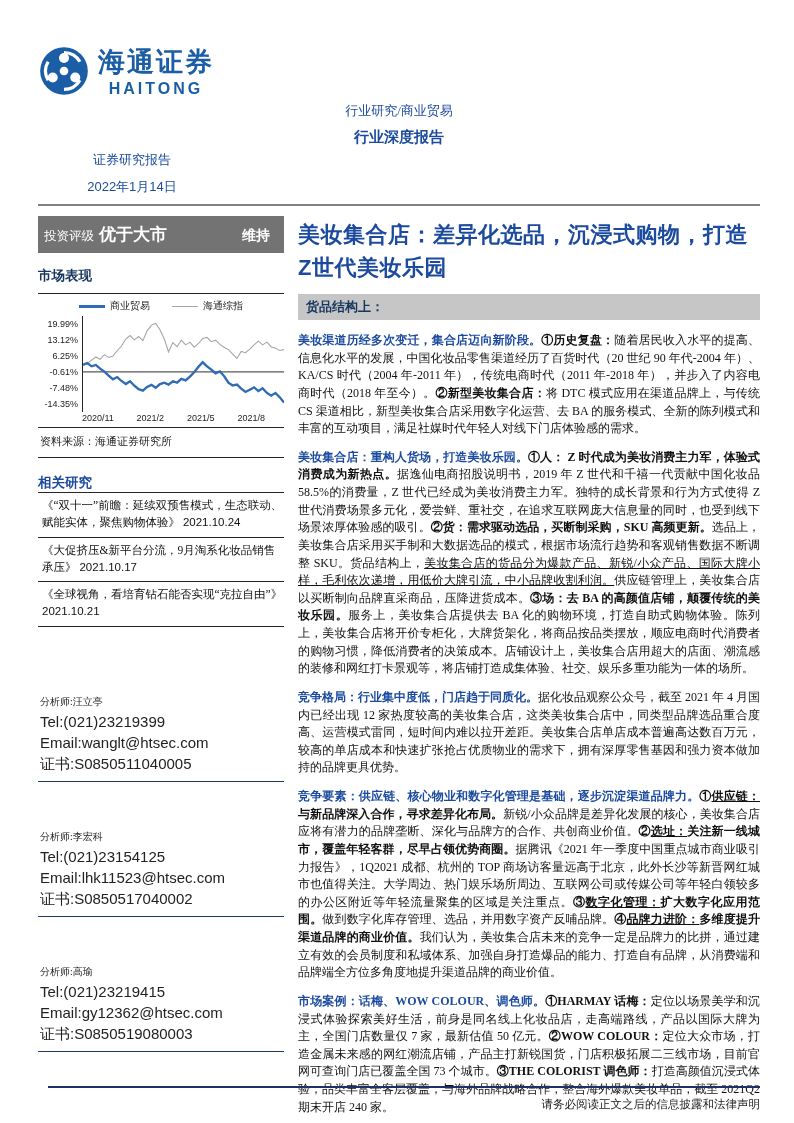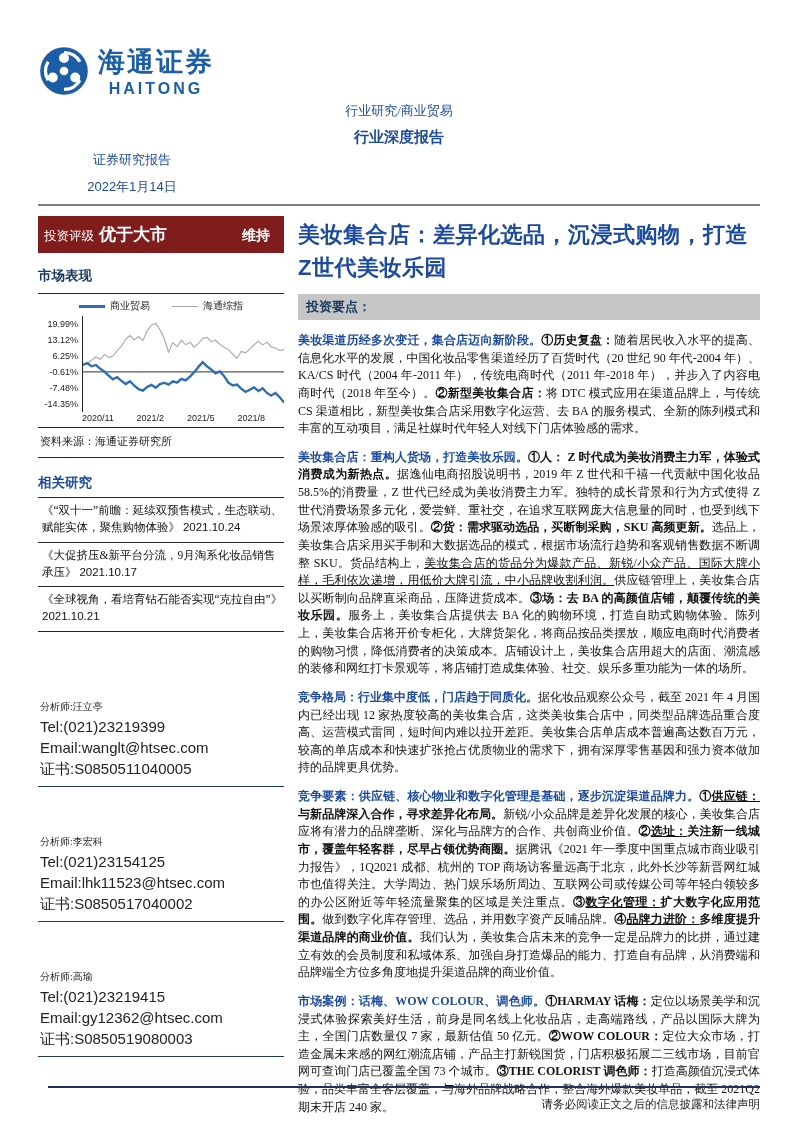--- a/index.html
+++ b/index.html
@@ -24,21 +24,21 @@
   .hdr-right { width:188px; display:flex; flex-direction:column; justify-content:center; align-items:center; gap:9px; }
   .hdr-replabel { color:#1b4a9e; font-size:13px; }
   .hdr-date { color:#1b4a9e; font-size:13px; font-family:"Liberation Sans",sans-serif; }
 
   
   .columns { display:flex; gap:14px; margin-top:10px; }
   .leftcol { width:246px; flex:none; }
   .maincol { flex:1; min-width:0; }
 
   
-  .rating-box { background:#7f1d1d; color:#fff; display:flex; align-items:baseline; padding:7px 8px 7px 6px; margin-bottom:14px; }
+  .rating-box { background:#737373; color:#fff; display:flex; align-items:baseline; padding:7px 8px 7px 6px; margin-bottom:14px; }
   .rating-label { font-size:12.5px; }
   .rating-value { font-size:17px; font-weight:bold; margin-left:5px; font-family:"Liberation Sans",sans-serif; }
   .rating-status { font-size:14px; font-weight:bold; margin-left:auto; margin-right:6px; font-family:"Liberation Sans",sans-serif; }
   .mkt-title { font-size:13.5px; font-weight:bold; color:#17375e; margin:4px 0 8px 0; }
 
   .chart-wrap { border-top:1px solid #262626; border-bottom:1px solid #262626; padding:5px 0 2px 0; }
   .legend { display:flex; justify-content:center; gap:22px; align-items:center; margin-bottom:3px; }
   .legend-item { display:flex; align-items:center; gap:5px; font-size:10px; color:#222; }
   .legend-swatch { width:26px; height:3px; background:#2e6db4; }
   .legend-swatch.thin { height:1px; background:#a6a6a6; }
@@ -50,21 +50,21 @@
   .xlabels { position:relative; height:13px; margin-left:44px; }
   .xlabels span { position:absolute; font-size:9px; font-family:"Liberation Sans",sans-serif; color:#222; top:1px; }
   .xlabels span:nth-child(1){ left:0; }
   .xlabels span:nth-child(2){ left:27%; }
   .xlabels span:nth-child(3){ left:52%; }
   .xlabels span:nth-child(4){ left:77%; }
 
   .chart-source { font-size:11px; color:#222; padding:6px 2px 8px 2px; border-bottom:1px solid #262626; }
 
   .related { margin-top:16px; }
-  .related-title { font-size:13.5px; font-weight:bold; color:#1b4a9e; padding-bottom:5px; border-bottom:1px solid #262626; }
+  .related-title { font-size:13.5px; font-weight:bold; color:#1b4a9e; border-bottom:1px solid #262626; }
   .related-item { font-size:11.5px; line-height:1.5; padding:4px 0 5px 4px; border-bottom:1px solid #262626; color:#111; }
   .related-item .rdate { font-family:"Liberation Sans",sans-serif; }
 
   .analysts { margin-top:20px; }
   .analyst { padding:4px 0 7px 2px; border-bottom:1.5px solid #1f3864; }
   .analyst-name { font-size:10px; color:#222; margin-bottom:4px;margin-top:44px; }
   .analyst-line { font-size:15px; font-family:"Liberation Sans",sans-serif; color:#222; margin-top:4px; }
 
   
   .doc-title {
@@ -211,21 +211,21 @@
           <div class="analyst-name">分析师:高瑜</div>
           <div class="analyst-line">Tel:(021)23219415</div>
           <div class="analyst-line">Email:gy12362@htsec.com</div>
           <div class="analyst-line">证书:S0850519080003</div>
         </div>
       </div>
     </div>
 
     <div class="maincol">
       <h1 class="doc-title">美妆集合店：差异化选品，沉浸式购物，打造Z世代美妆乐园</h1>
-      <div class="section-bar">投资要点：</div>
+      <div class="section-bar">货品结构上：</div>
 
       <p class="para"><span class="seg-lead">美妆渠道历经多次变迁，集合店迈向新阶段。</span><span class="seg-b">①历史复盘：</span><span class="seg-n">随着居民收入水平的提高、信息化水平的发展，中国化妆品零售渠道经历了百货时代（20 世纪 90 年代-2004 年）、KA/CS 时代（2004 年-2011 年），传统电商时代（2011 年-2018 年），并步入了内容电商时代（2018 年至今）。</span><span class="seg-b">②新型美妆集合店：</span><span class="seg-n">将 DTC 模式应用在渠道品牌上，与传统 CS 渠道相比，新型美妆集合店采用数字化运营、去 BA 的服务模式、全新的陈列模式和丰富的互动项目，满足社媒时代年轻人对线下门店体验感的需求。</span></p>
       <p class="para"><span class="seg-lead">美妆集合店：重构人货场，打造美妆乐园。</span><span class="seg-b">①人： Z 时代成为美妆消费主力军，体验式消费成为新热点。</span><span class="seg-n">据逸仙电商招股说明书，2019 年 Z 世代和千禧一代贡献中国化妆品 58.5%的消费量，Z 世代已经成为美妆消费主力军。独特的成长背景和行为方式使得 Z 世代消费场景多元化，爱尝鲜、重社交，在追求互联网庞大信息量的同时，也受到线下场景浓厚体验感的吸引。</span><span class="seg-b">②货：需求驱动选品，买断制采购，SKU 高频更新。</span><span class="seg-n">选品上，美妆集合店采用买手制和大数据选品的模式，根据市场流行趋势和客观销售数据不断调整 SKU。货品结构上，</span><span class="seg-u">美妆集合店的货品分为爆款产品、新锐/小众产品、国际大牌小样，毛利依次递增，用低价大牌引流，中小品牌收割利润。</span><span class="seg-n">供应链管理上，美妆集合店以买断制向品牌直采商品，压降进货成本。</span><span class="seg-b">③场：去 BA 的高颜值店铺，颠覆传统的美妆乐园。</span><span class="seg-n">服务上，美妆集合店提供去 BA 化的购物环境，打造自助式购物体验。陈列上，美妆集合店将开价专柜化，大牌货架化，将商品按品类摆放，顺应电商时代消费者的购物习惯，降低消费者的决策成本。店铺设计上，美妆集合店用超大的店面、潮流感的装修和网红打卡景观等，将店铺打造成集体验、社交、娱乐多重功能为一体的场所。</span></p>
       <p class="para"><span class="seg-lead">竞争格局：行业集中度低，门店趋于同质化。</span><span class="seg-n">据化妆品观察公众号，截至 2021 年 4 月国内已经出现 12 家热度较高的美妆集合店，这类美妆集合店中，同类型品牌选品重合度高、运营模式雷同，短时间内难以拉开差距。美妆集合店单店成本普遍高达数百万元，较高的单店成本和快速扩张抢占优质物业的需求下，拥有深厚零售基因和强力资本做加持的品牌更具优势。</span></p>
       <p class="para"><span class="seg-lead">竞争要素：供应链、核心物业和数字化管理是基础，逐步沉淀渠道品牌力。</span><span class="seg-b">①</span><span class="seg-bu">供应链：</span><span class="seg-b">与新品牌深入合作，寻求差异化布局。</span><span class="seg-n">新锐/小众品牌是差异化发展的核心，美妆集合店应将有潜力的品牌垄断、深化与品牌方的合作、共创商业价值。</span><span class="seg-b">②</span><span class="seg-bu">选址：</span><span class="seg-b">关注新一线城市，覆盖年轻客群，尽早占领优势商圈。</span><span class="seg-n">据腾讯《2021 年一季度中国重点城市商业吸引力报告》，1Q2021 成都、杭州的 TOP 商场访客量远高于北京，此外长沙等新晋网红城市也值得关注。大学周边、热门娱乐场所周边、互联网公司或传媒公司等年轻白领较多的办公区附近等年轻流量聚集的区域是关注重点。</span><span class="seg-b">③</span><span class="seg-bu">数字化管理：</span><span class="seg-b">扩大数字化应用范围。</span><span class="seg-n">做到数字化库存管理、选品，并用数字资产反哺品牌。</span><span class="seg-b">④</span><span class="seg-bu">品牌力进阶：</span><span class="seg-b">多维度提升渠道品牌的商业价值。</span><span class="seg-n">我们认为，美妆集合店未来的竞争一定是品牌力的比拼，通过建立有效的会员制度和私域体系、加强自身打造爆品的能力、打造自有品牌，从消费端和品牌端全方位多角度地提升渠道品牌的商业价值。</span></p>
       <p class="para"><span class="seg-lead">市场案例：话梅、WOW COLOUR、调色师。</span><span class="seg-b">①HARMAY 话梅：</span><span class="seg-n">定位以场景美学和沉浸式体验探索美好生活，前身是同名线上化妆品店，走高端路线，产品以国际大牌为主，全国门店数量仅 7 家，最新估值 50 亿元。</span><span class="seg-b">②WOW COLOUR：</span><span class="seg-n">定位大众市场，打造金属未来感的网红潮流店铺，产品主打新锐国货，门店积极拓展二三线市场，目前官网可查询门店已覆盖全国 73 个城市。</span><span class="seg-b">③THE COLORIST 调色师：</span><span class="seg-n">打造高颜值沉浸式体验，品类丰富全客层覆盖，与海外品牌战略合作，整合海外爆款美妆单品，截至 2021Q2 期末开店 240 家。</span></p>
       <p class="para"><span class="seg-b">风险提示：</span><span class="seg-n">新冠疫情反复，行业竞争加剧，门店扩张不及预期，小样商品不合规。</span></p>
     </div>
   </div>
 </div>

